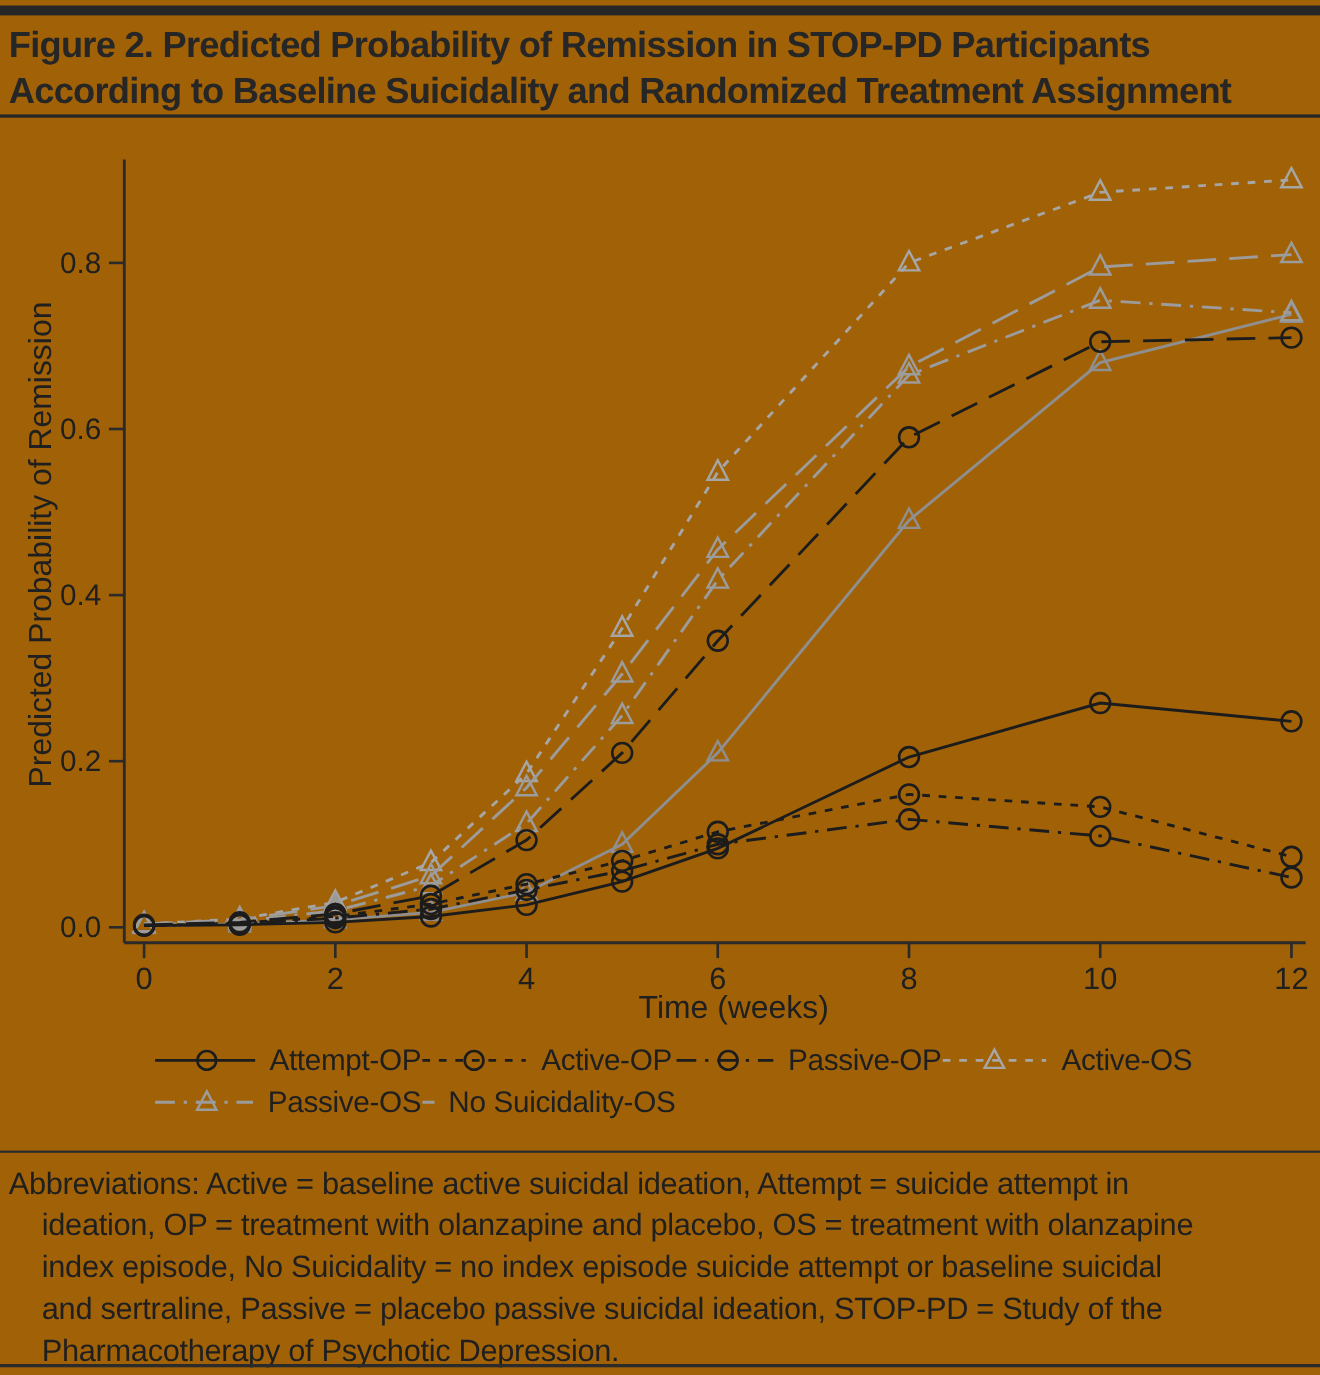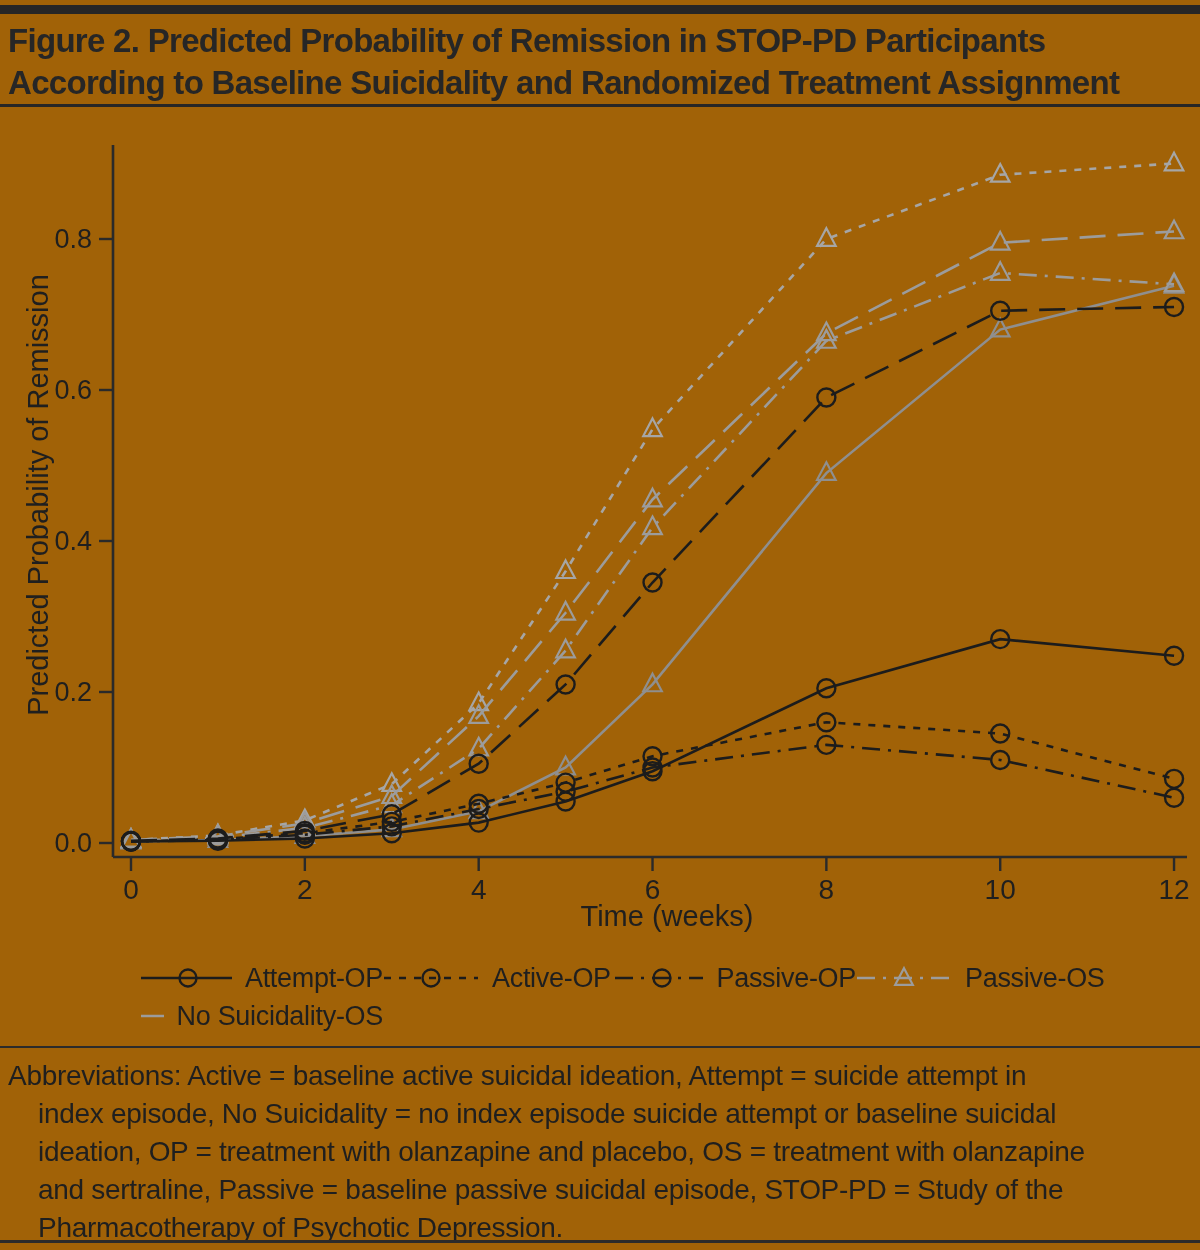--- a/index.html
+++ b/index.html
@@ -18,21 +18,21 @@
   .axis-title-y{
     position:absolute;left:38px;top:495px;transform:translate(-50%,-50%) rotate(-90deg);
     font-size:29px;color:#1f1f1f;white-space:nowrap;
   }
   .axis-title-x{
     position:absolute;left:667px;top:900px;transform:translateX(-50%);
     font-size:29px;color:#1f1f1f;white-space:nowrap;
   }
   .legend{
     position:absolute;left:140px;top:948px;width:1060px;
-    display:grid;grid-template-columns:243px 231px 242px auto;row-gap:6px;margin-top:14px;
+    display:grid;grid-template-columns:243px 231px 242px auto;row-gap:6px;
   }
   .legend-item{display:flex;align-items:center;gap:13px;height:32px;}
   .legend-label{font-size:27px;color:#1f1f1f;letter-spacing:-0.3px;white-space:nowrap;}
   .footnote-rule-top{position:absolute;left:0;top:1046px;width:1200px;height:2px;background:#2b2b2b;}
   .footnote{position:absolute;left:8px;top:1057px;width:1190px;}
   .fn-line{font-size:28px;line-height:38px;letter-spacing:-0.3px;white-space:nowrap;color:#1f1f1f;}
   .fn-line.indent{padding-left:30px;}
   .footnote-rule-bottom{position:absolute;left:0;top:1240px;width:1200px;height:3px;background:#2b2b2b;}
 </style>
 </head>
@@ -202,37 +202,44 @@
       </div>
       <div class="legend-item">
         <svg width="96" height="28">
           <line x1="1" y1="14" x2="95" y2="14" stroke="#1c1c1c" stroke-width="2.6" stroke-dasharray="18 8 3 8"></line>
           <circle cx="48" cy="14" r="8.5" fill="none" stroke="#1c1c1c" stroke-width="2.4"></circle>
         </svg>
         <span class="legend-label">Passive-OP</span>
       </div>
       <div class="legend-item">
         <svg width="96" height="28">
+          <line x1="1" y1="14" x2="95" y2="14" stroke="#a6a6a6" stroke-width="2.6" stroke-dasharray="7 8"></line>
+          <path d="M 48 4.2 L 56.8 20.8 L 39.2 20.8 Z" fill="none" stroke="#a6a6a6" stroke-width="2.2"></path>
+        </svg>
+        <span class="legend-label">Active-OS</span>
+      </div>
+      <div class="legend-item">
+        <svg width="96" height="28">
           <line x1="1" y1="14" x2="95" y2="14" stroke="#9c9c9c" stroke-width="2.6" stroke-dasharray="18 8 3 8"></line>
           <path d="M 48 4.2 L 56.8 20.8 L 39.2 20.8 Z" fill="none" stroke="#9c9c9c" stroke-width="2.2"></path>
         </svg>
         <span class="legend-label">Passive-OS</span>
       </div>
       <div class="legend-item">
         <svg width="96" height="28">
           <line x1="1" y1="14" x2="95" y2="14" stroke="#9c9c9c" stroke-width="2.6" stroke-dasharray="26 12"></line>
           <path d="M 48 4.2 L 56.8 20.8 L 39.2 20.8 Z" fill="none" stroke="#9c9c9c" stroke-width="2.2"></path>
         </svg>
         <span class="legend-label">No Suicidality-OS</span>
       </div>
     </div>
 
   <div class="footnote-rule-top"></div>
   <div class="footnote" id="footnote">
       <div class="fn-line">Abbreviations: Active = baseline active suicidal ideation, Attempt = suicide attempt in</div>
+      <div class="fn-line indent">ideation, OP = treatment with olanzapine and placebo, OS = treatment with olanzapine</div>
       <div class="fn-line indent">index episode, No Suicidality = no index episode suicide attempt or baseline suicidal</div>
-      <div class="fn-line indent">ideation, OP = treatment with olanzapine and placebo, OS = treatment with olanzapine</div>
-      <div class="fn-line indent">and sertraline, Passive = baseline passive suicidal episode, STOP-PD = Study of the</div>
+      <div class="fn-line indent">and sertraline, Passive = placebo passive suicidal ideation, STOP-PD = Study of the</div>
       <div class="fn-line indent">Pharmacotherapy of Psychotic Depression.</div>
     </div>
   <div class="footnote-rule-bottom"></div>
 
 </div>
 
 </body></html>

